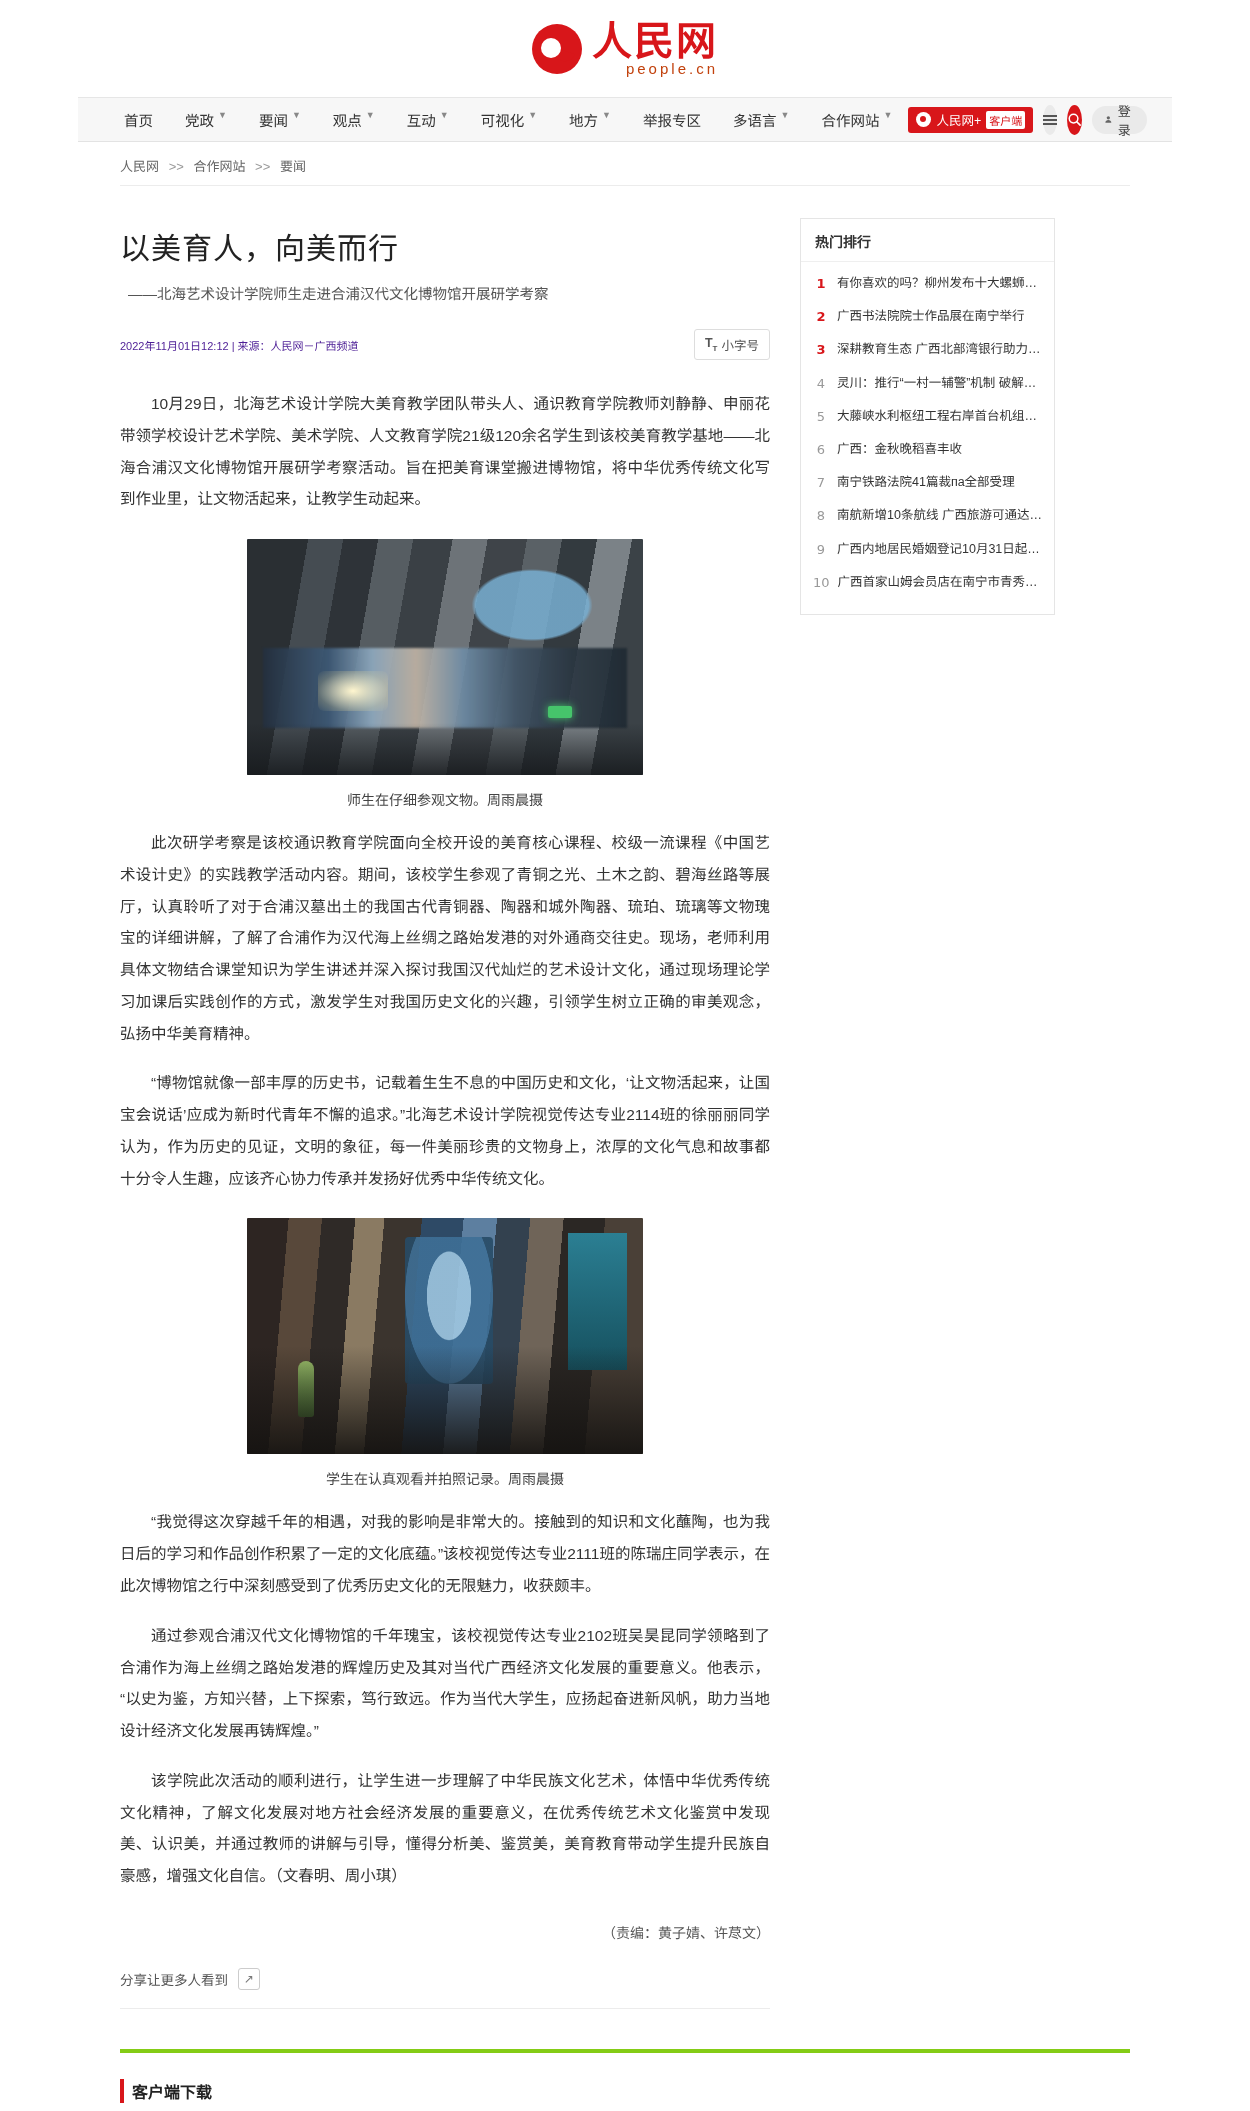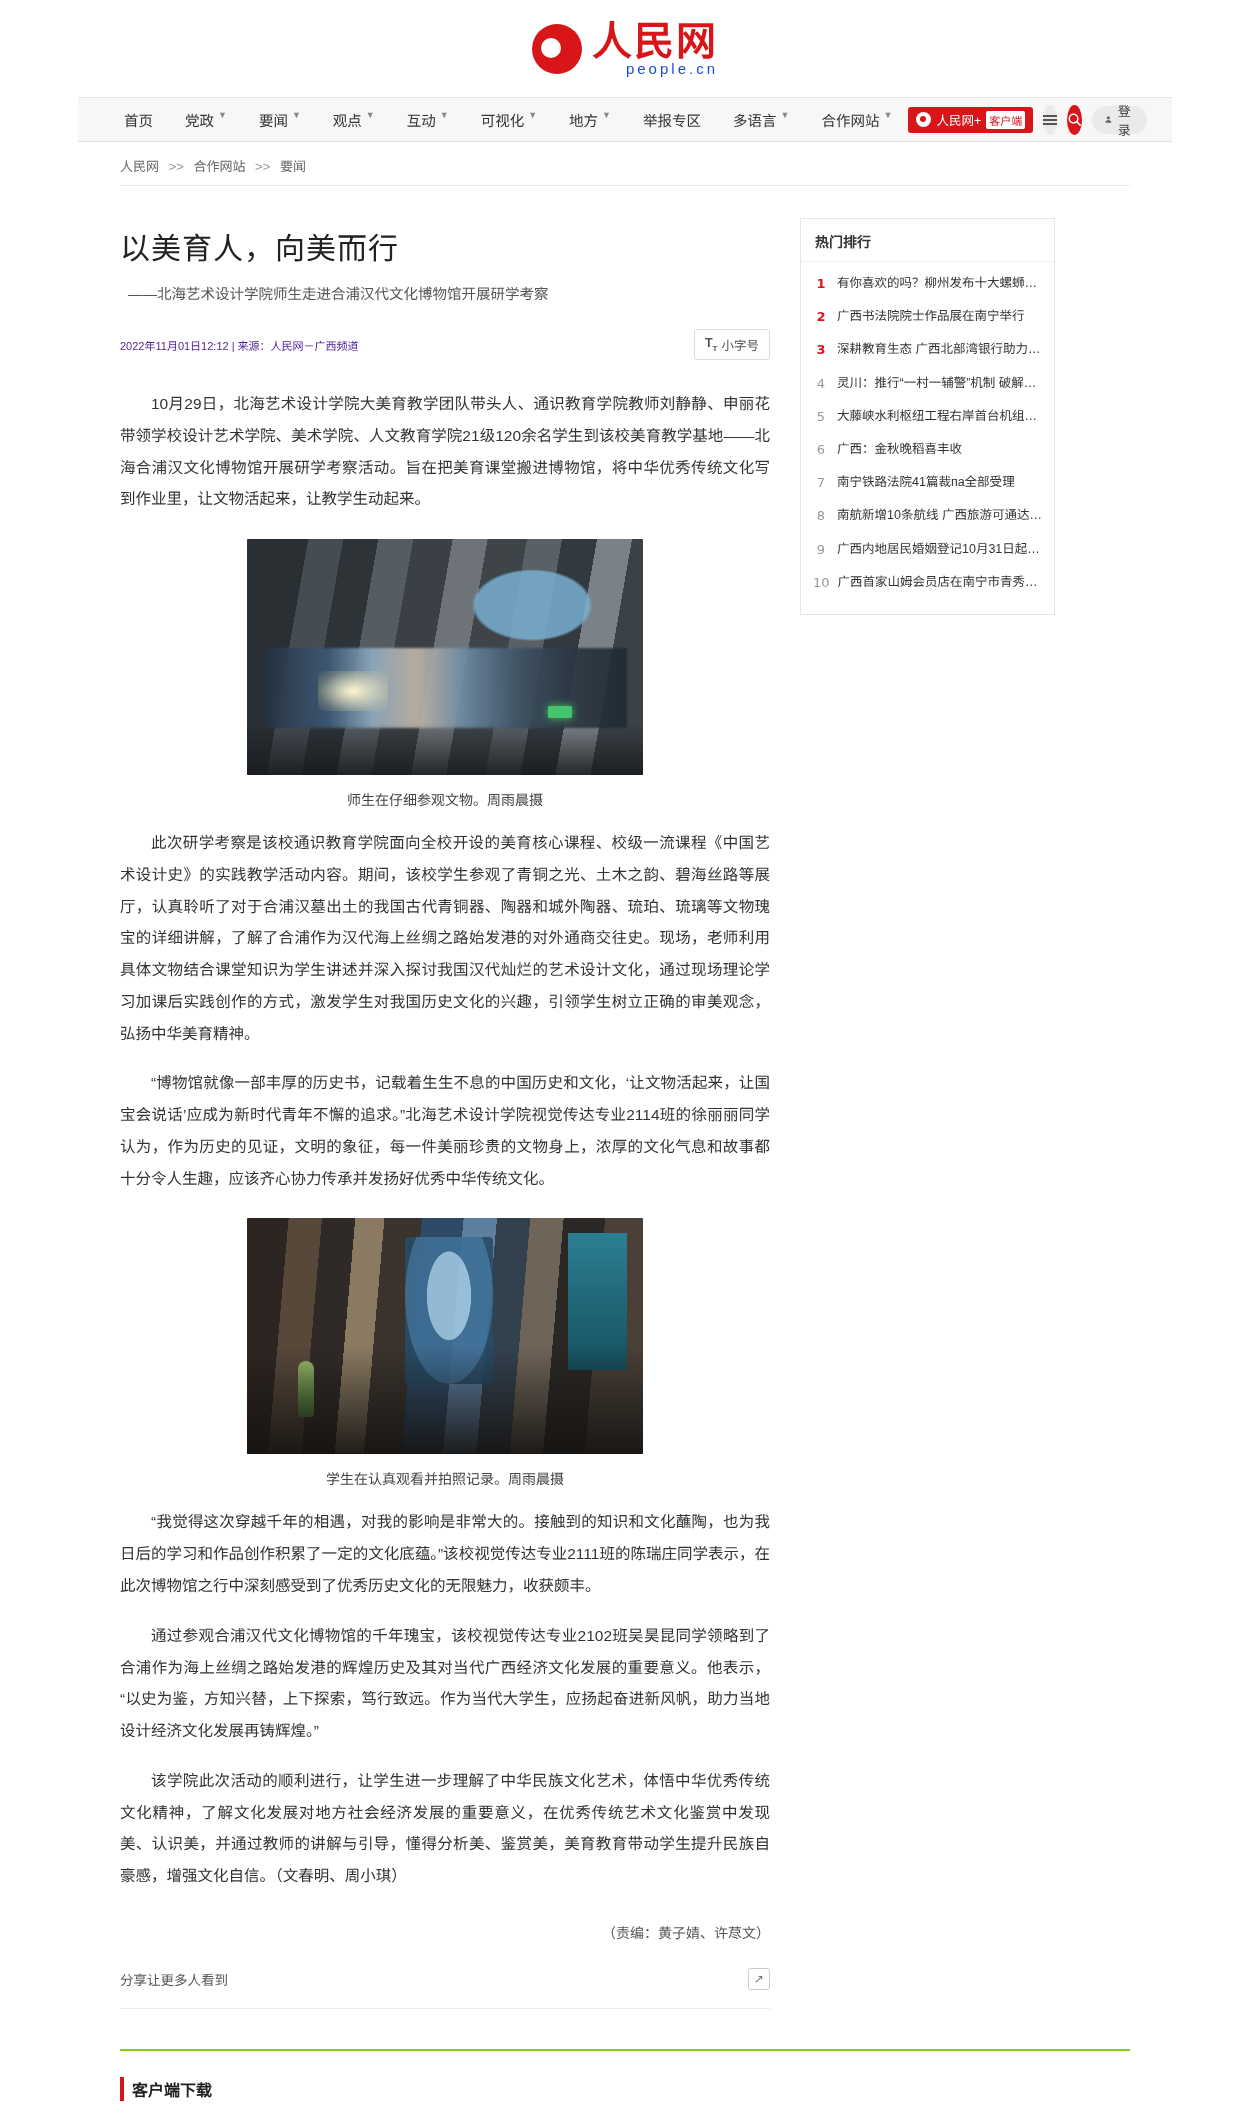--- a/index.html
+++ b/index.html
@@ -43,21 +43,21 @@
     left: 16px; top: 26px;
     transform: rotate(18deg);
   }
   .logo-text { line-height: 1; }
   .logo-cn {
     font-size: 40px; font-weight: bold; color: #d8161a;
     letter-spacing: 2px;
     font-family: "DejaVu Sans", "Liberation Sans", sans-serif;
   }
   .logo-en {
-    font-size: 15px; color: #1d4ed8; letter-spacing: 3px;
+    font-size: 15px; color: #c2410c; letter-spacing: 3px;
     text-align: right; 
   }
 
   
   .nav-bar {
     background: #f7f7f7;
     border-bottom: 1px solid #e3e3e3;
     height: 44px;
     display: flex;
     align-items: center;
@@ -239,21 +239,21 @@
     border-radius: 8px 8px 3px 3px;
   }
 
   .editor-line {
     text-align: right;
     font-size: 14px; color: #555;
     margin-top: 30px;
   }
   .share-row {
     margin-top: 26px;
-    display: flex; justify-content: space-between; align-items: center;
+    display: flex; justify-content: flex-start; align-items: center;
     gap: 10px;
     font-size: 13.5px; color: #555;
     padding-bottom: 18px;
     border-bottom: 1px solid #ececec;
   }
   .share-icon {
     width: 22px; height: 22px; border: 1px solid #ccc; border-radius: 3px;
     display: inline-flex; align-items: center; justify-content: center;
     font-size: 12px; color: #777;
   }
@@ -281,21 +281,21 @@
   }
   .rank-item.top .rank-num { color: #d8161a; font-weight: bold; }
   .rank-text {
     white-space: nowrap; overflow: hidden; text-overflow: ellipsis;
     max-width: 205px;
   }
 
   
   .download {
     width: 1010px; margin: 40px auto 0 auto;
-    border-top: 2px solid #84cc16;
+    border-top: 4px solid #84cc16;
     padding-top: 26px;
   }
   .dl-title {
     font-size: 16px; color: #222; font-weight: bold;
     border-left: 4px solid #d8161a; padding-left: 8px;
   }
 </style>
 </head>
 <body>
 

